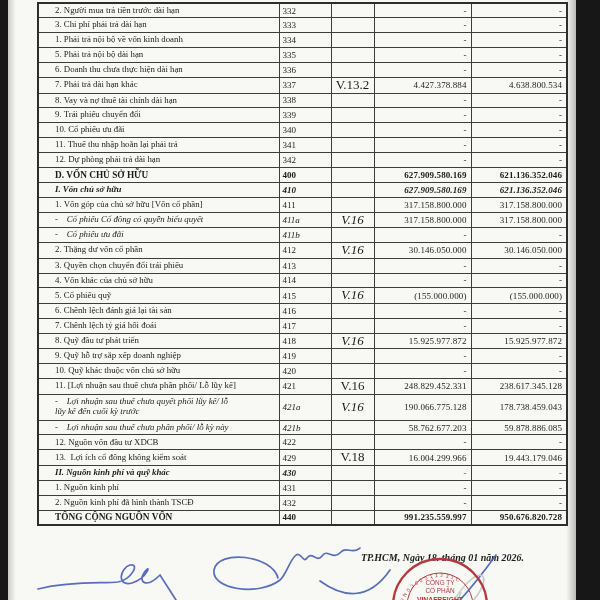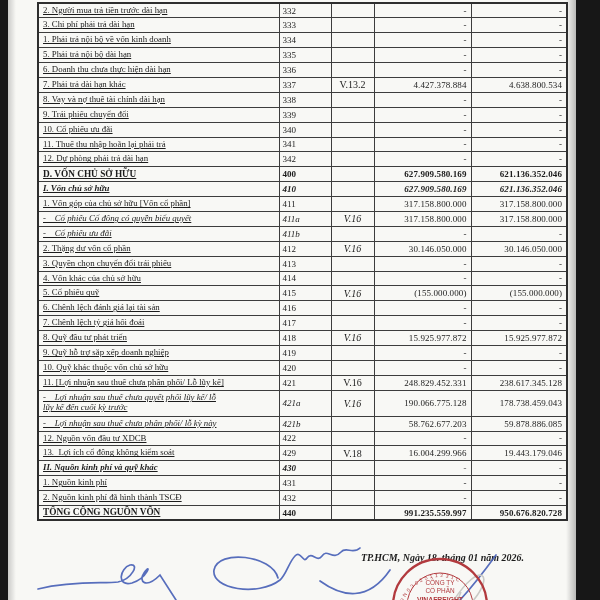--- a/index.html
+++ b/index.html
@@ -15,23 +15,23 @@
   .scan-shade-left{position:absolute;top:0;left:8px;width:8px;height:600px;
     background:linear-gradient(to left,rgba(0,0,0,0),rgba(0,0,0,0.18));}
 
   .table-wrap{position:absolute;left:37px;top:2px;width:529px;}
   table{border-collapse:collapse;table-layout:fixed;width:529px;}
   td{border:1px solid #3d3d3d;padding:0 3px;overflow:hidden;vertical-align:middle;
      font-size:8.8px;line-height:1.12;}
   tr{height:14.9px;}
   tr.tall{height:26px;}
   table{border:2px solid #2e2e2e;}
-  .c-label{white-space:pre-wrap;padding-left:4px;text-decoration:underline;}
+  .c-label{white-space:pre-wrap;padding-left:16px;}
   .c-code{font-size:9px;}
-  .c-note{text-align:center;font-size:10px;}
+  .c-note{text-align:center;font-size:13px;}
   .c-val{text-align:right;padding-right:4px;font-size:9px;letter-spacing:0.1px;}
   tr.s-b .c-label,tr.s-b .c-code,tr.s-b .c-val{font-weight:bold;}
   tr.s-b .c-label{font-size:9.3px;}
   tr.s-bi .c-label,tr.s-bi .c-code,tr.s-bi .c-val{font-weight:bold;font-style:italic;}
   tr.s-i .c-label,tr.s-i .c-code{font-style:italic;}
   td.ni{font-style:italic;}
 
   .date-line{position:absolute;left:320px;top:552px;width:245px;text-align:center;
     font-size:10px;font-weight:bold;font-style:italic;}
 

